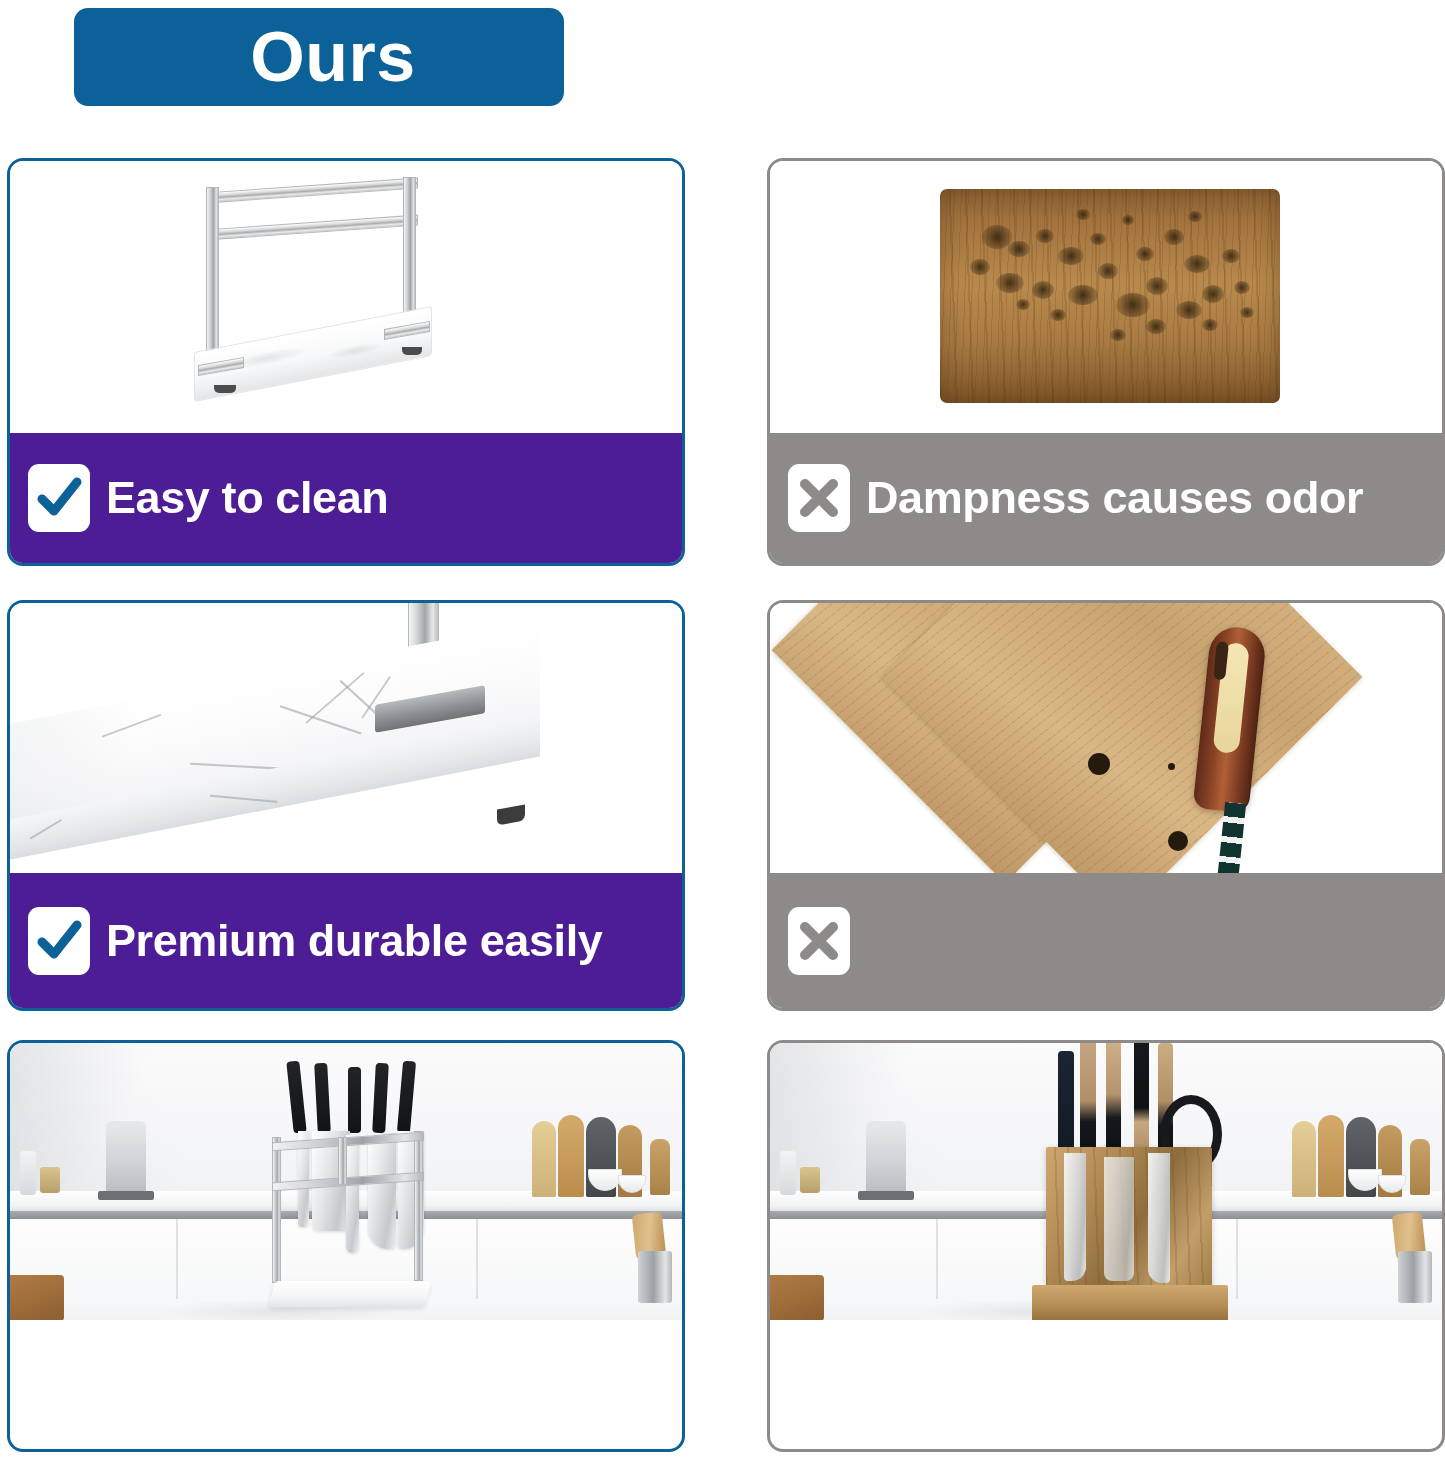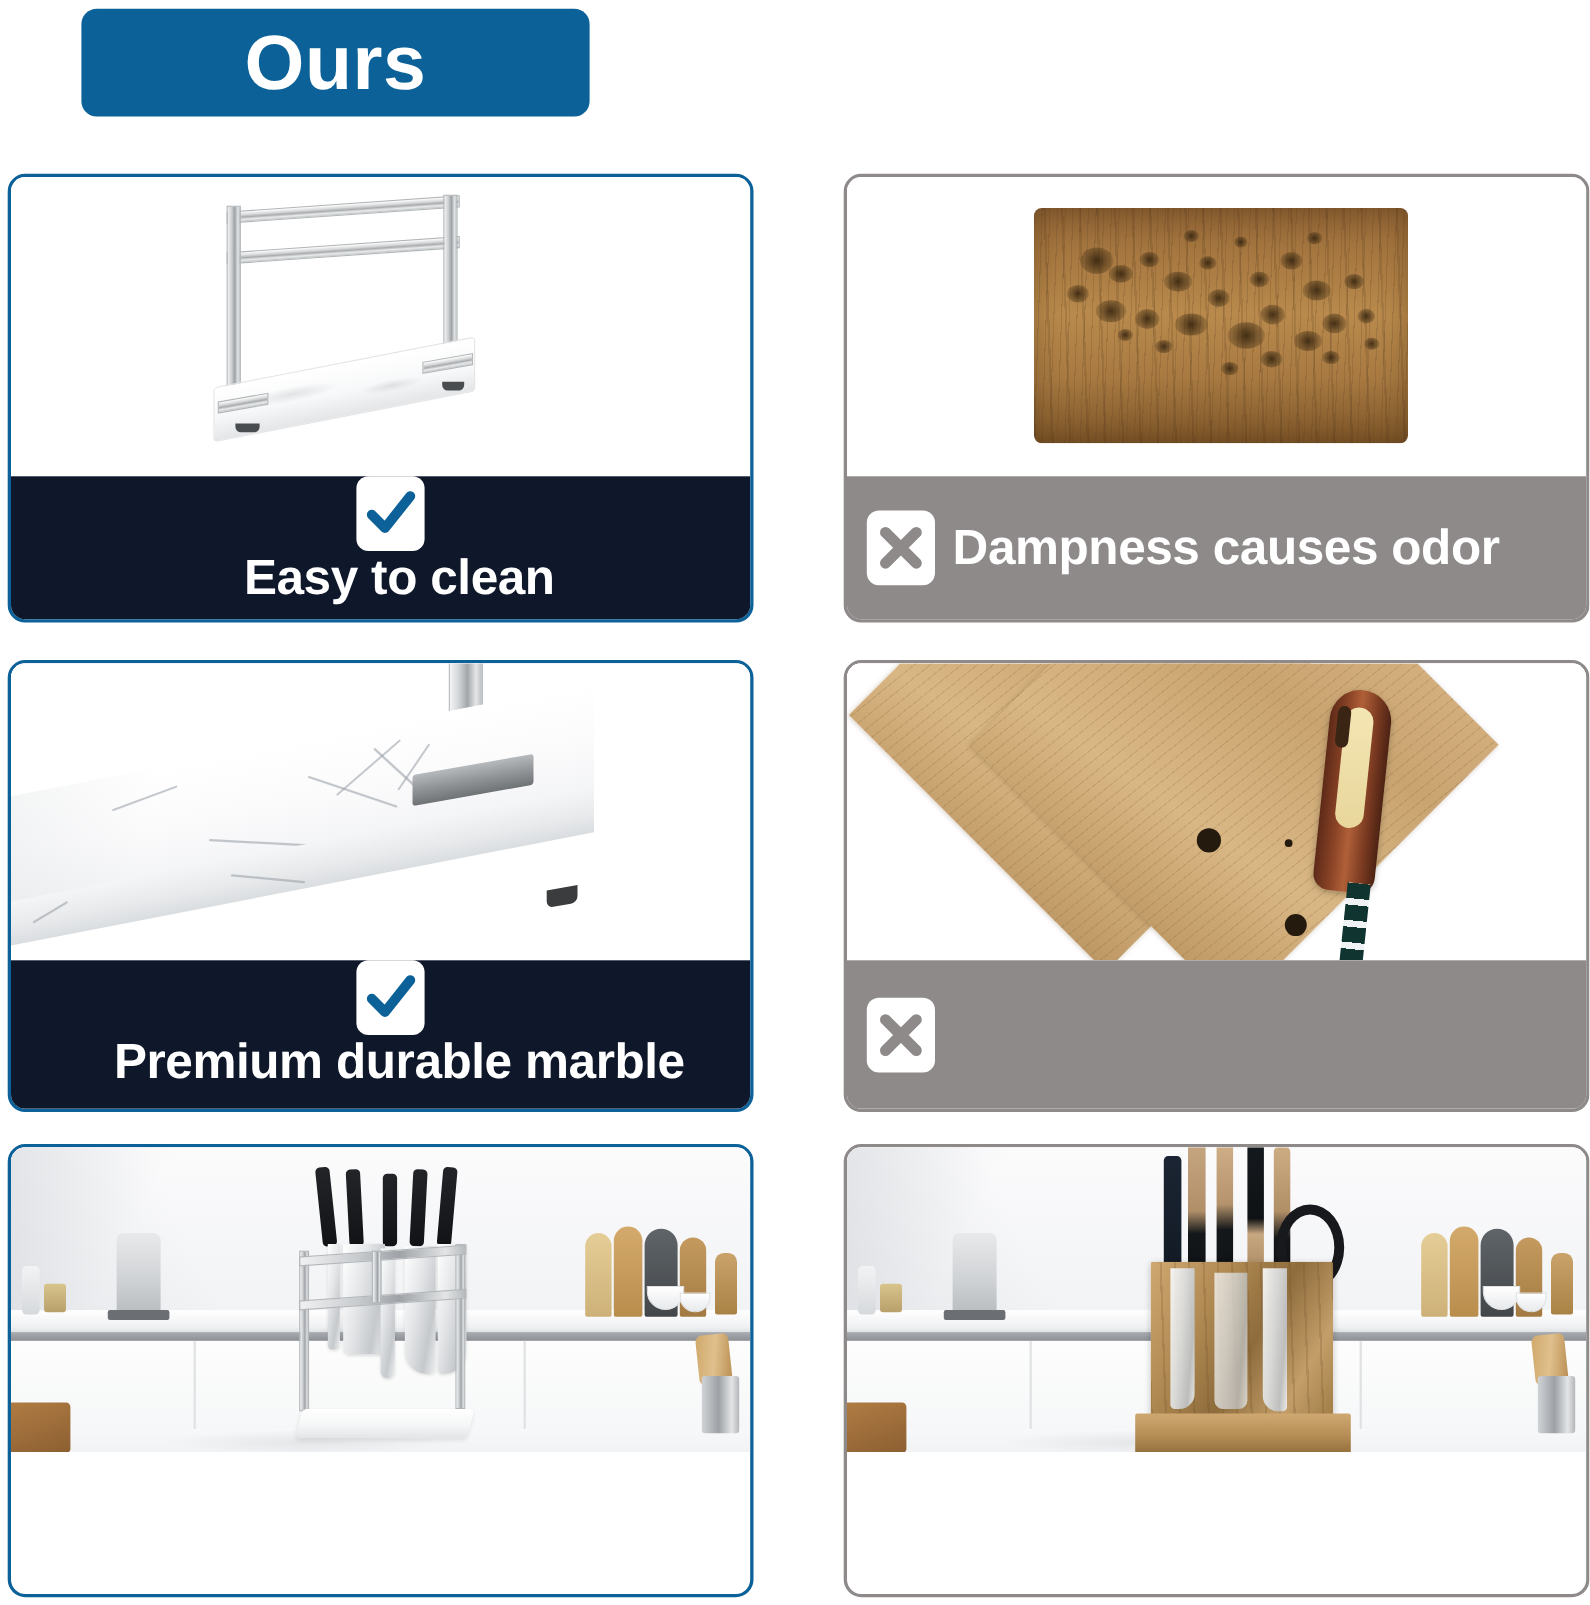--- a/index.html
+++ b/index.html
@@ -40,20 +40,21 @@
     color: #ffffff;
     font-size: 70px;
     font-weight: bold;
     letter-spacing: 0.5px;
     line-height: 1;
   }
   .badge-ours {
     left: 74px;
     width: 462px;
     background: #0b6198;
+    padding-left: 28px;
   }
   .badge-others {
     left: 833px;
     width: 527px;
     background: #8d8a89;
   }
 
   
   .col {
     position: absolute;
@@ -96,21 +97,21 @@
     width: 100%;
     display: flex;
     align-items: center;
     padding: 0 0 0 18px;
     box-sizing: border-box;
     color: #ffffff;
   }
   .card-r1 .caption { height: 130px; }
   .card-r2 .caption { height: 135px; }
   .card-r3 .caption { height: 129px; }
-  .caption.blue { background: #0f172a; flex-direction: column; }
+  .caption.blue { background: #4c1d95; }
   .caption.grey { background: #8d8a89; }
 
   .caption-text {
     font-size: 45px;
     font-weight: bold;
     line-height: 1.06;
     letter-spacing: -0.4px;
     margin-left: 16px;
     white-space: pre-line;
   }
@@ -480,21 +481,21 @@
           <div class="slab-clip"></div>
           <div class="slab-foot"></div>
         </div>
       </div>
       <div class="caption blue">
         <span class="mark-box">
           <svg width="46" height="46" viewBox="0 0 46 46" aria-hidden="true">
             <path d="M6 24 L18 36 L41 7" fill="none" stroke="#0b6198" stroke-width="9" stroke-linecap="round" stroke-linejoin="round"></path>
           </svg>
         </span>
-        <span class="caption-text">Premium durable marble</span>
+        <span class="caption-text">Premium durable easily</span>
       </div>
     </div>
 
     <div class="card blue card-r3">
       <div class="card-photo">
         <div class="kitchen">
           <div class="k-backsplash"></div>
           <div class="k-counter"></div>
           <div class="k-counter-edge"></div>
           <div class="k-cabinets"></div>

